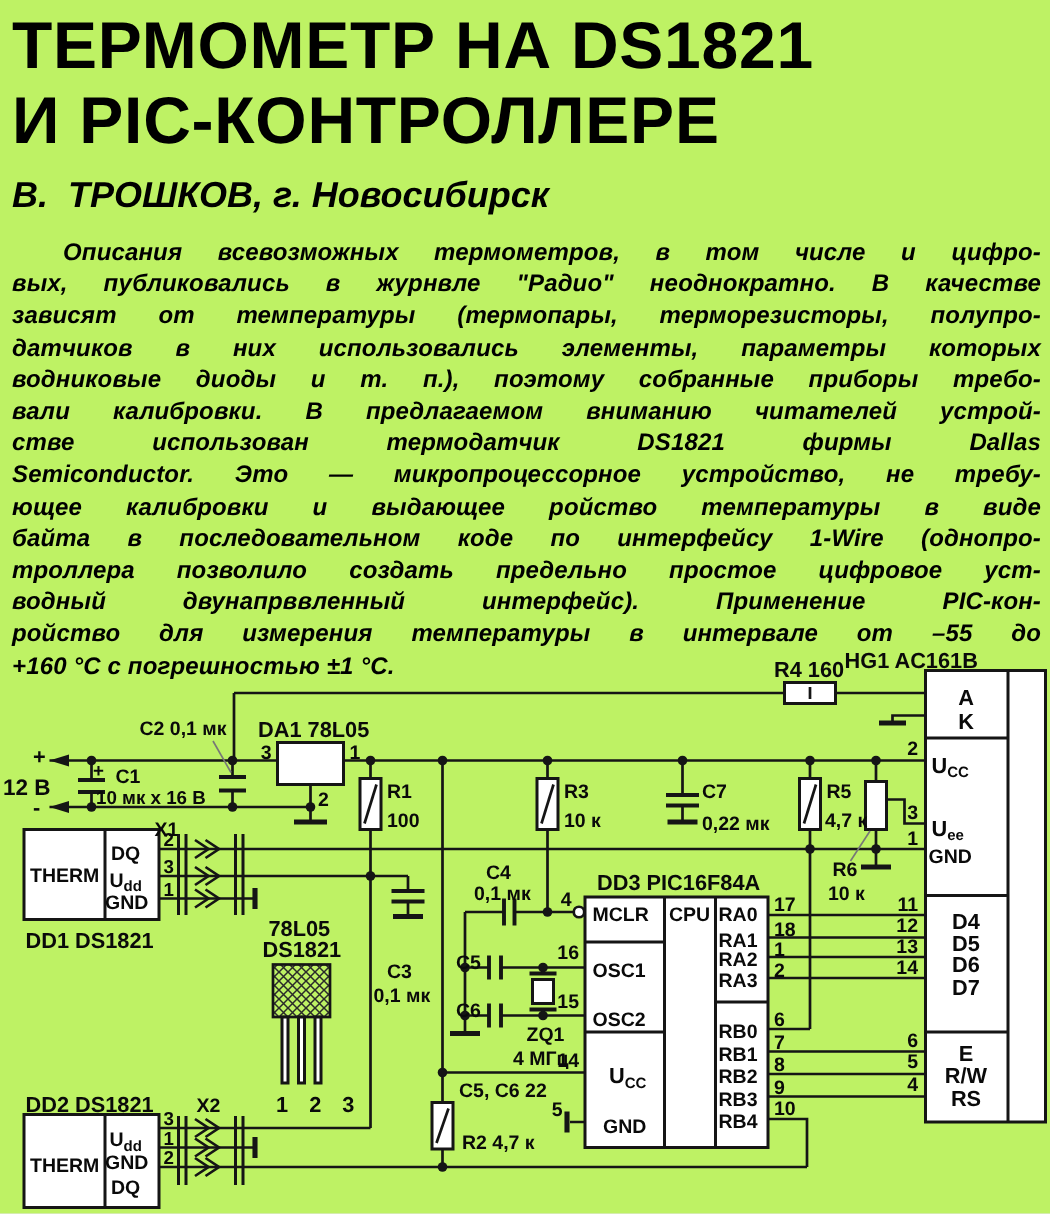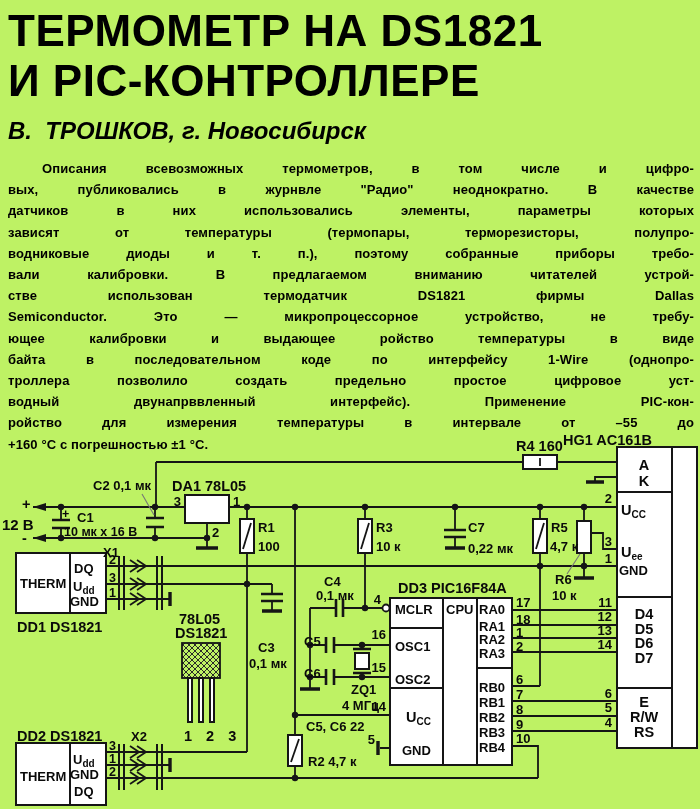--- a/index.html
+++ b/index.html
@@ -1,21 +1,21 @@
 <!DOCTYPE html>
 <html><head>
 <meta charset="utf-8">
 <style>
   html,body{margin:0;padding:0;background:#e8e8e8;}
   .page{width:700px;height:809px;background:#bef264;position:relative;overflow:hidden;
         font-family:"Liberation Sans",sans-serif;color:#000;}
   .title{padding:6px 8px 0 8px;font-weight:bold;font-size:44px;line-height:50px;letter-spacing:.5px;}
   .author{padding:11px 8px 0 8px;font-style:italic;font-weight:bold;font-size:24px;white-space:pre;}
   .body{padding:13px 6px 0 8px;}
-  .bl{font-weight:bold;font-size:13px;line-height:21.2px;
+  .bl{font-style:italic;font-weight:bold;font-size:16px;line-height:21.2px;
       text-align:justify;text-align-last:justify;letter-spacing:.1px;white-space:normal;}
   .bl.first{text-indent:34px;}
   .bl.last{text-align-last:left;}
   svg.schem{position:absolute;left:0;top:0;width:700px;height:809px;}
   .w{stroke:#151515;stroke-width:1.8;fill:none;}
   .w2{stroke:#151515;stroke-width:2;fill:none;}
   .comp{stroke:#151515;stroke-width:2;fill:#ffffff;}
   .plate{stroke:#151515;stroke-width:2.6;fill:none;}
   .bar{stroke:#151515;stroke-width:3.4;fill:none;}
   .dot{fill:#151515;}
@@ -36,22 +36,22 @@
   <div class="title">
     <div>ТЕРМОМЕТР НА DS1821</div>
     <div>И PIC-КОНТРОЛЛЕРЕ</div>
   </div>
 
   <div class="author">В.  ТРОШКОВ, г. Новосибирск</div>
 
   <div class="body">
     <div class="bl first">Описания всевозможных термометров, в том числе и цифро-</div>
     <div class="bl">вых, публиковались в журнвле "Радио" неоднократно. В качестве</div>
+    <div class="bl">зависят от температуры (термопары, терморезисторы, полупро-</div>
     <div class="bl">датчиков в них использовались элементы, параметры которых</div>
-    <div class="bl">зависят от температуры (термопары, терморезисторы, полупро-</div>
     <div class="bl">водниковые диоды и т. п.), поэтому собранные приборы требо-</div>
     <div class="bl">вали калибровки. В предлагаемом вниманию читателей устрой-</div>
     <div class="bl">стве использован термодатчик DS1821 фирмы Dallas</div>
     <div class="bl">Semiconductor. Это — микропроцессорное устройство, не требу-</div>
     <div class="bl">ющее калибровки и выдающее ройство температуры в виде</div>
     <div class="bl">байта в последовательном коде по интерфейсу 1-Wire (однопро-</div>
     <div class="bl">троллера позволило создать предельно простое цифровое уст-</div>
     <div class="bl">водный двунапрввленный интерфейс). Применение PIC-кон-</div>
     <div class="bl">ройство для измерения температуры в интервале от –55 до</div>
     <div class="bl last">+160 °C с погрешностью ±1 °C.</div>

